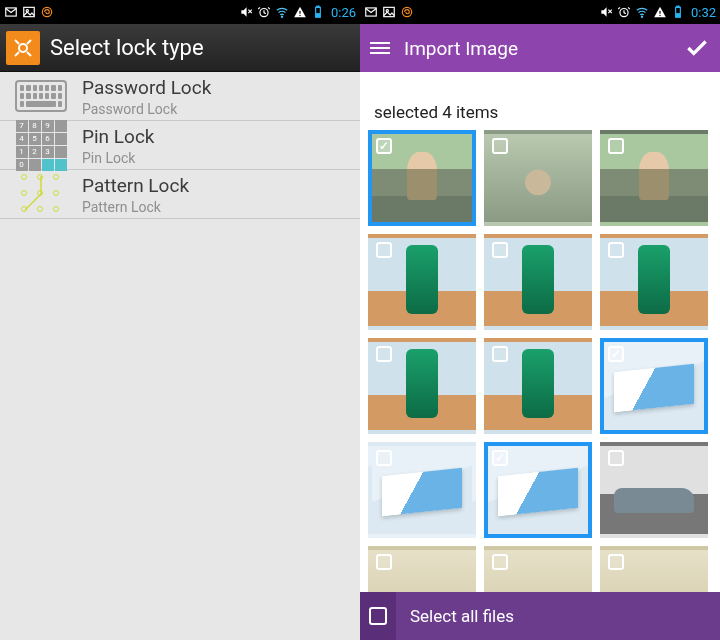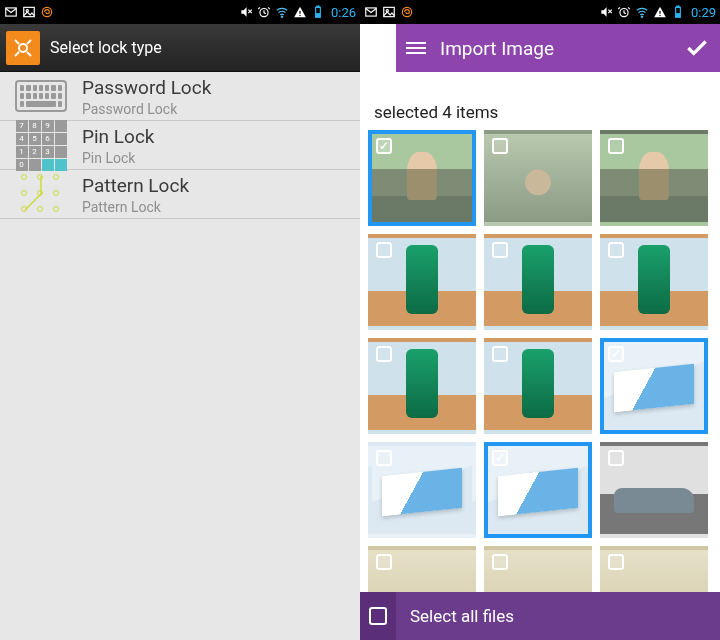--- a/index.html
+++ b/index.html
@@ -7,21 +7,21 @@
   .screens { display: flex; width: 720px; height: 560px; }
   .screen { width: 360px; height: 640px; display: flex; flex-direction: column; position: relative; overflow:hidden; }
   
   .statusbar { height: 24px; background:#000; color:#fff; display:flex; align-items:center; justify-content:space-between; padding:0 4px; font-size:12px; }
   .sb-left, .sb-right { display:flex; align-items:center; gap:4px; }
   .sb-right .time { font-size:13px; margin-left:2px; }
   .sb-ico { width:14px; height:14px; display:flex; align-items:center; justify-content:center; }
   .sb-ico svg { width:14px; height:14px; }
   .batt-blue { color:#29b6f6; }
   
-  .left .appbar { height:48px; background: linear-gradient(#3a3a3a,#222); color:#fff; display:flex; align-items:center; padding-left:6px; gap:10px; font-size:16px; border-bottom:1px solid #111;}
+  .left .appbar { height:48px; background: linear-gradient(#3a3a3a,#222); color:#fff; display:flex; align-items:center; padding-left:6px; gap:10px; font-size:22px; border-bottom:1px solid #111;}
   .app-icon { width:34px; height:34px; background:#f28b1c; display:flex; align-items:center; justify-content:center; border-radius:2px;}
   .app-icon svg { width:24px; height:24px; }
   .left .content { flex:1; background:#e7e7e7; overflow:hidden;}
   .lockrow { display:flex; align-items:center; gap:14px; padding:2px 14px; border-bottom:1px solid #c9c9c9; background:#e7e7e7;}
   .lockrow .texts .t1 { font-size:19px; color:#3c3c3c; }
   .lockrow .texts .t2 { font-size:14px; color:#8f8f8f; margin-top:2px;}
   .lockicon { width:54px; height:44px; display:flex; align-items:center; justify-content:center; }
   
   .kbd { width:52px; height:32px; border:2px solid #9a9a9a; border-radius:4px; display:grid; grid-template-columns:repeat(7,1fr); grid-auto-rows:6px; gap:2px; padding:3px;}
   .kbd span { background:#9a9a9a; border-radius:1px;}
@@ -29,21 +29,21 @@
   
   .pin { display:grid; grid-template-columns:repeat(4,12px); grid-auto-rows:12px; gap:1px;}
   .pin span { background:#9a9a9a; color:#fff; font-size:8px; display:flex; align-items:center; justify-content:center;}
   .pin .hl { background:#4fc3c9;}
   
   .pat { position:relative; width:48px; height:48px;}
   .pat .dot { position:absolute; width:6px; height:6px; border:1px solid #cddc39; border-radius:50%; background:transparent;}
   .pat svg { position:absolute; inset:0; }
   
   .right { background:#fff;}
-  .right .appbar { height:48px; background:#8e44ad; color:#fff; display:flex; align-items:center; padding:0 10px; font-size:19px; justify-content:space-between;margin-left:36px;}
+  .right .appbar { height:48px; background:#8e44ad; color:#fff; display:flex; align-items:center; padding:0 10px; font-size:19px; justify-content:space-between;}
   .right .appbar .apleft { display:flex; align-items:center; gap:14px;}
   .menu-icon { width:20px; display:flex; flex-direction:column; gap:3px;}
   .menu-icon span { height:2px; background:#fff;}
   .chk-big { width:26px; height:26px;}
   .right .subhead { padding:30px 14px 8px; font-size:17px; color:#222;}
   .grid { flex:1; overflow:hidden; padding:0 8px;}
   .grow { display:flex; gap:8px; margin-bottom:8px;}
   .thumb { position:relative; width:108px; height:96px; background:#dedede; border:4px solid transparent;}
   .thumb.sel { border-color:#2196f3;}
   .thumb .chk { position:absolute; top:4px; left:4px; width:16px; height:16px; border:2px solid #fff; border-radius:3px; display:flex; align-items:center; justify-content:center; background:rgba(255,255,255,0.12);}
@@ -265,21 +265,21 @@
               <rect x="11" y="17" width="2" height="2" fill="#000"></rect>
             </svg>
           </span>
         <span class="sb-ico batt-blue">
             <svg viewBox="0 0 24 24" fill="none" stroke="#29b6f6" stroke-width="2">
               <rect x="8" y="4" width="8" height="17"></rect>
               <rect x="10" y="2" width="4" height="2" fill="#29b6f6"></rect>
               <rect x="9" y="15" width="6" height="5" fill="#29b6f6"></rect>
             </svg>
           </span>
-        <span class="time batt-blue">0:29</span>
+        <span class="time batt-blue">0:32</span>
       </div>
     </div>
     <div class="appbar">
       <div class="apleft">
         <div class="menu-icon">
             <span></span>
             <span></span>
             <span></span>
           </div>
         <span>Import Image</span>

